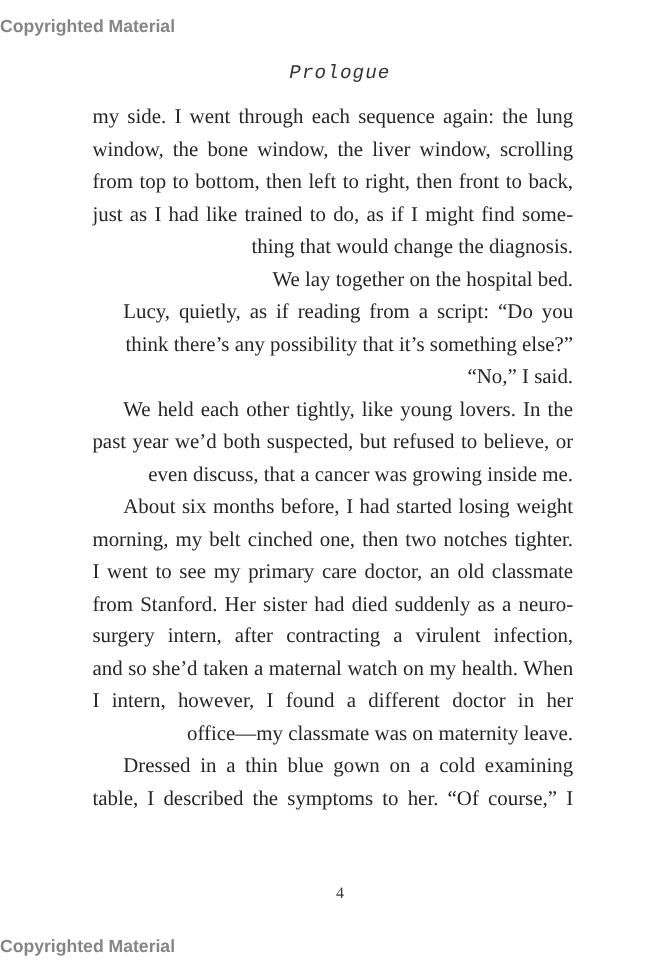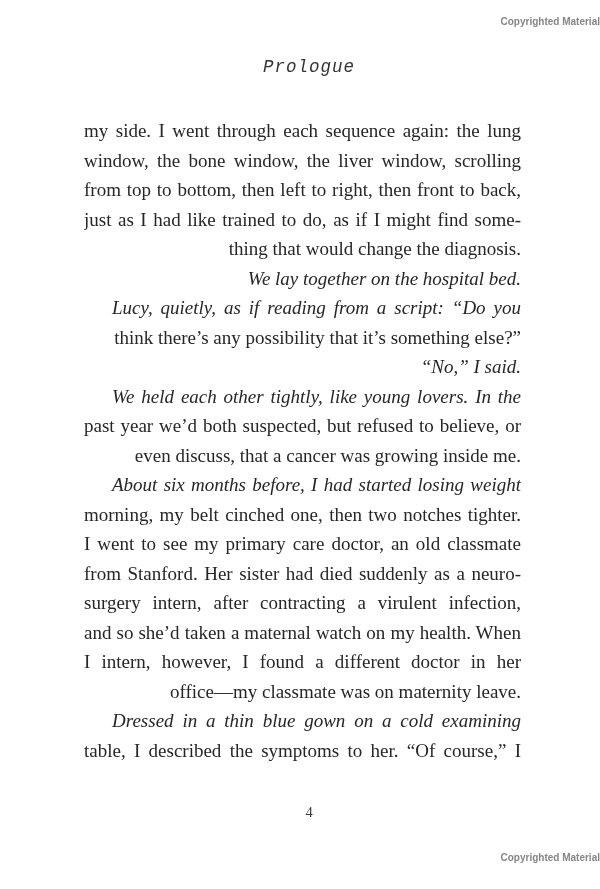--- a/index.html
+++ b/index.html
@@ -12,63 +12,62 @@
     width: 600px;
     height: 889px;
     background: #ffffff;
     overflow: hidden;
     font-family: "Liberation Serif", serif;
   }
   .notice {
     position: absolute;
     left: 0;
     right: 0;
-    text-align: right;
+    text-align: left;
     font-family: "Liberation Sans", sans-serif;
     font-weight: 700;
-    font-size: 10px;
+    font-size: 16px;
     color: #858585;
     letter-spacing: 0px;
   }
   .notice.top { top: 16px; }
   .notice.bottom { top: 852px; }
   .heading {
     position: absolute;
     top: 57px;
     left: 84px;
     width: 450px;
     text-align: center;
     font-family: Liberation Mono, monospace;
     font-style: italic;
     font-size: 17.5px;
     letter-spacing: 1px;
     color: #333333;
   }
   .text-block {
     position: absolute;
     left: 84px;
-    top: 116px;
+    top: 92px;
     width: 437px;
     font-size: 19px;
     color: #262626;
   }
   .line {
     height: 29.5px;
     line-height: 29.5px;
     overflow: hidden;
     text-align: right;
     white-space: normal;
   }
   .line.just {
     text-align: justify;
     text-align-last: justify;
   }
   .line.ind {
     text-indent: 28px;
-    font-style: italic;
   }
   .page-number {
     position: absolute;
     top: 804px;
     left: 84px;
     width: 450px;
     text-align: center;
     font-size: 14.5px;
     color: #3a3a3a;
   }

